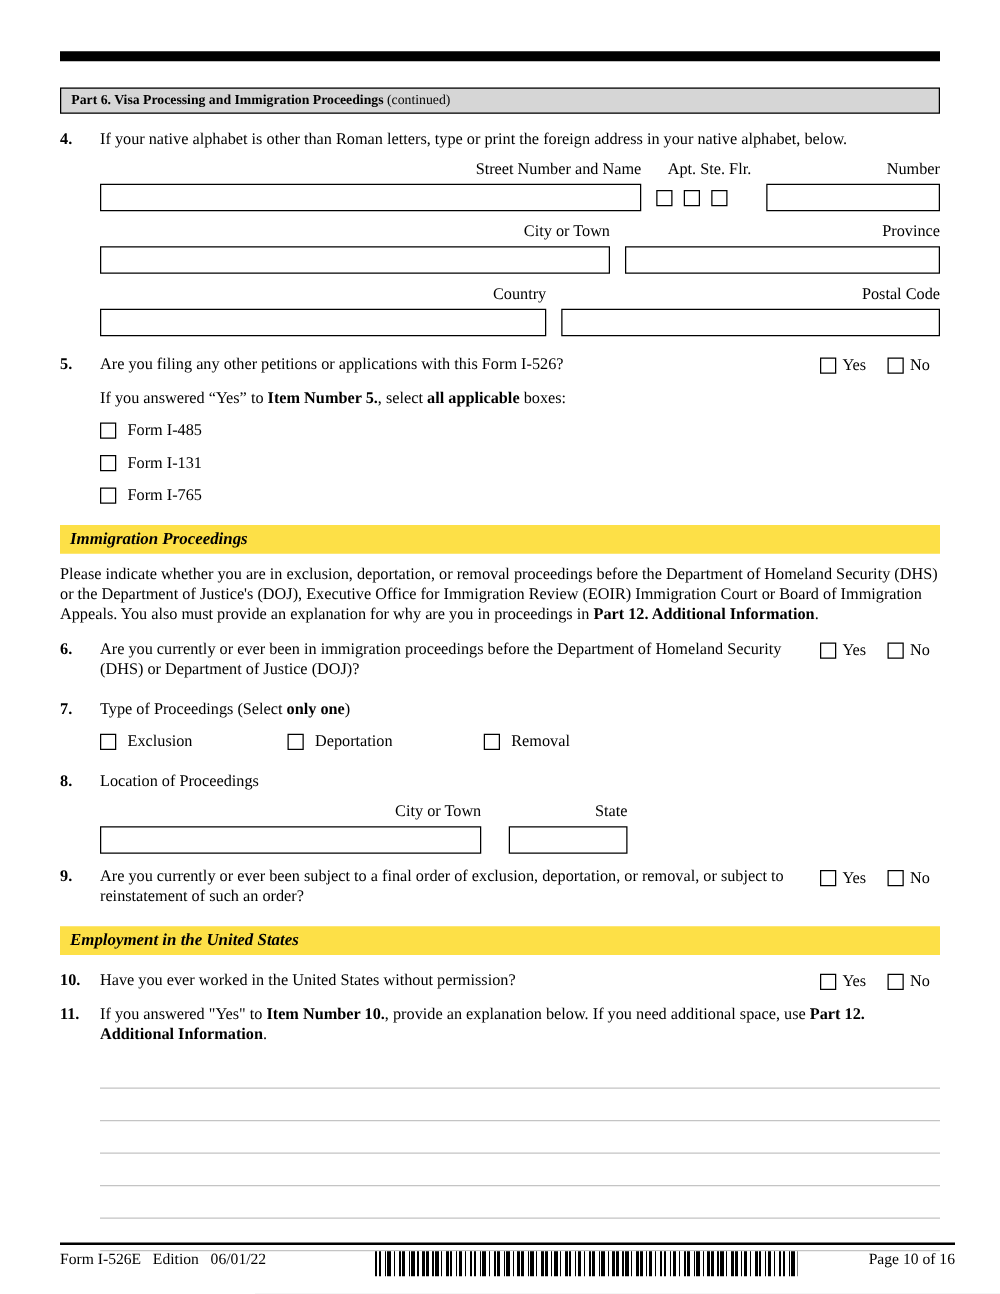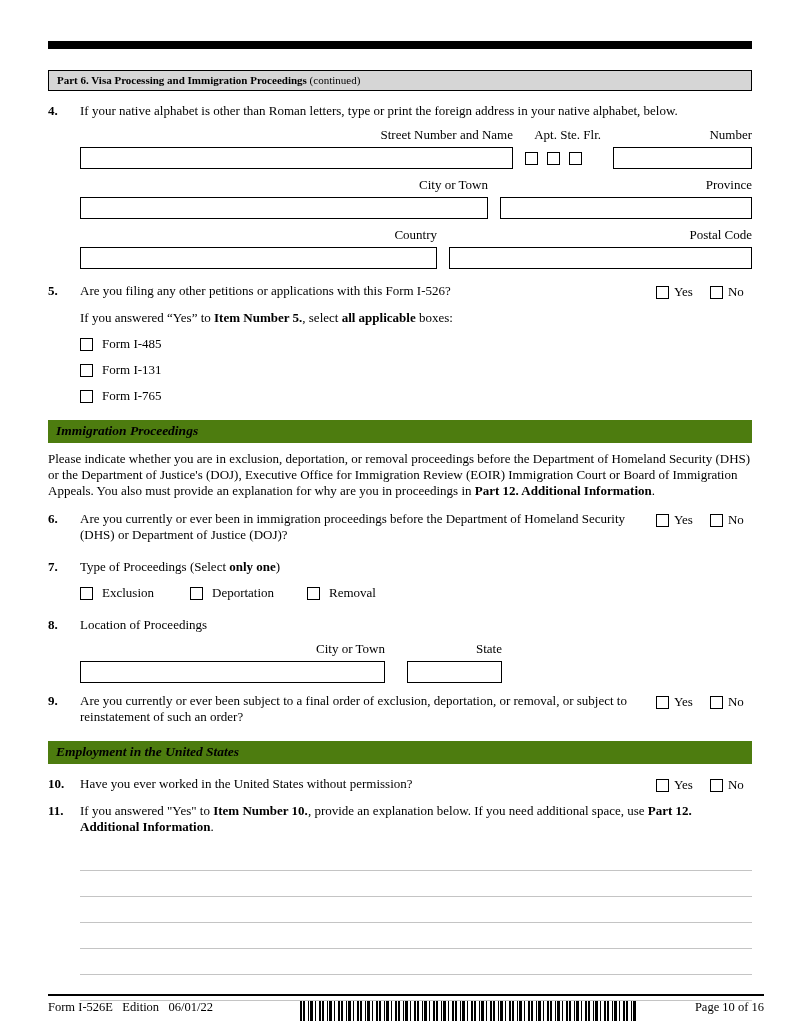--- a/index.html
+++ b/index.html
@@ -10,42 +10,42 @@
     position:relative; overflow:hidden;
   }
   .content { padding:0 48px; }
   .topbar { margin-top:41px; height:8px; background:#000; }
   .part-header {
     margin-top:21px; border:1px solid #000; background:#d6d6d6;
     padding:3px 8px 4px 8px; font-size:11px;
   }
   .part-header b { font-weight:bold; }
   .section-bar {
-    margin-top:16px; background:#4d7c0f; padding:3px 8px 4px 8px;
+    margin-top:16px; background:#fde047; padding:3px 8px 4px 8px;
     font-weight:bold; font-style:italic; font-size:13.5px;
   }
   .item { display:flex; align-items:flex-start; }
   .item-num { width:32px; flex-shrink:0; font-weight:bold; }
   .item-body { flex:1; min-width:0; }
   .field-row { display:flex; gap:12px; margin-top:8px; }
   .field { display:flex; flex-direction:column; }
   .field-label { margin-bottom:4px; white-space:nowrap;text-align:right; }
   .input { border:1px solid #000; height:22px; background:#fff; }
   .checkbox {
     width:13px; height:13px; border:1px solid #000; background:#fff;
     display:inline-block; flex-shrink:0;
   }
   .apt-boxes { display:flex; gap:9px; align-items:center; height:22px; }
   .q-row { display:flex; align-items:flex-start; }
   .q-text { flex:1; padding-right:10px; }
   .yesno { display:flex; align-items:center; gap:5px; flex-shrink:0; width:96px; margin-top:1px; }
   .yesno .cb-no { margin-left:12px; }
   .cb-row { display:flex; align-items:center; gap:9px; margin-top:10px; }
   .instruction { margin-top:10px; }
-  .proc-row { display:flex; margin-top:10px; }
+  .proc-row { display:flex; margin-top:10px;gap:40px; }
   .proc-opt { display:flex; align-items:center; gap:9px; }
   .proc-opt.w1 { width:110px; }
   .proc-opt.w2 { width:117px; }
   .lines { margin-top:10px; }
   .rule-line { height:26px; border-bottom:1px solid #c4c4c4; }
   .footer { position:absolute; left:48px; right:36px; bottom:14px; }
   .footer-rule { border-top:2px solid #000; margin-bottom:4px; }
   .footer-row { display:flex; justify-content:space-between; align-items:flex-start; font-size:12.5px; }
   .footer-left { white-space:pre; width:215px; }
   .footer-right { width:90px; text-align:right; }

